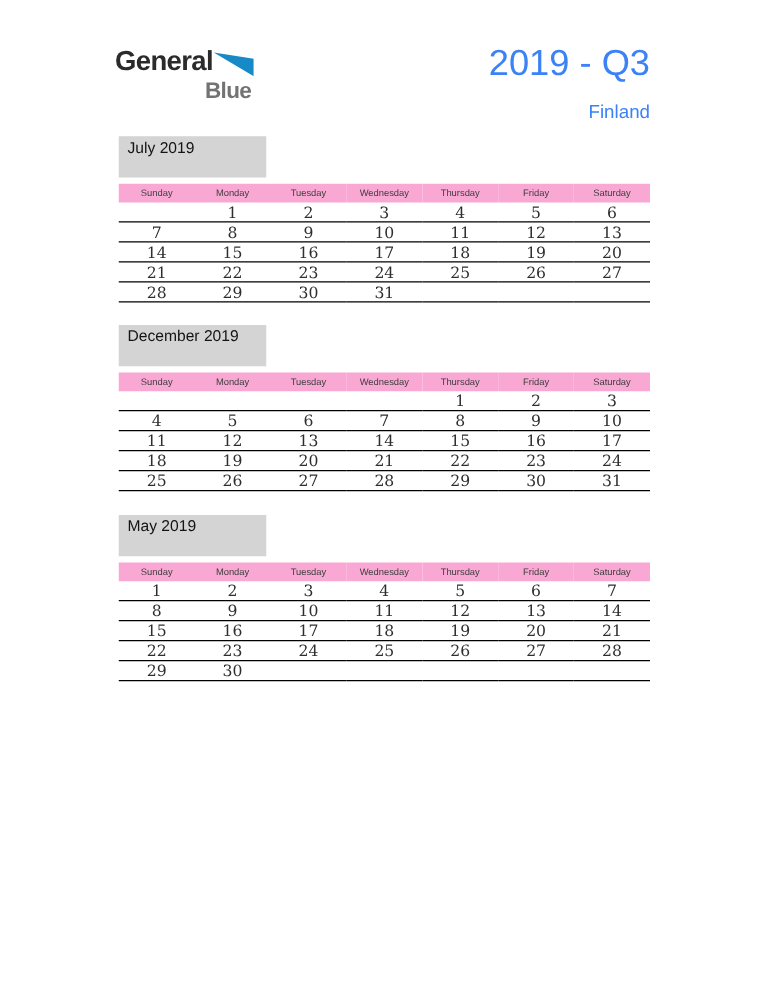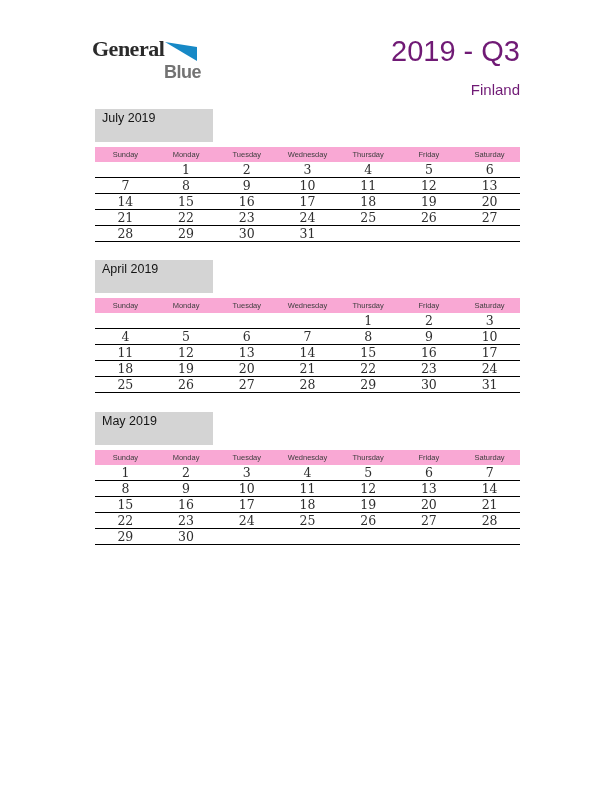--- a/index.html
+++ b/index.html
@@ -9,31 +9,31 @@
     background: #ffffff;
     font-family: "Liberation Sans", sans-serif;
     overflow: hidden;
   }
 
   
   .logo { position: absolute; left: 92px; top: 38px; width: 116px; }
   .logo-line1 {
     display: flex; align-items: flex-start;
     font-size: 22px; line-height: 22px; font-weight: 600;
-    color: #2b2b2b; letter-spacing: -0.5px; font-family: Liberation Serif, serif;
+    color: #2b2b2b; letter-spacing: -0.5px;
   }
   .logo-triangle { margin-left: 1px; margin-top: 3px; }
   .logo-line2 {
     font-size: 18px; line-height: 19px; font-weight: 600;
     color: #737373; text-align: right; padding-right: 7px;
     margin-top: -2px; letter-spacing: -0.5px;
   }
 
   
-  .title-block { position: absolute; right: 92px; top: 36px; text-align: right; color: #701a75; }
+  .title-block { position: absolute; right: 92px; top: 36px; text-align: right; color: #3b82f6; }
   .main-title { font-size: 29px; line-height: 31px; font-weight: 400; }
   .subtitle   { font-size: 15px; line-height: 18px; margin-top: 14px; }
 
   
   .month { position: absolute; left: 95px; width: 425px; }
   #month-0 { top: 109px; }
   #month-1 { top: 260px; }
   #month-2 { top: 412px; }
 
   .month-title {
@@ -137,21 +137,21 @@
           <td>31</td>
           <td></td>
           <td></td>
           <td></td>
         </tr>
       </tbody>
   </table>
 </div>
 
 <div class="month" id="month-1">
-  <div class="month-title">April 2019</div>
+  <div class="month-title">December 2019</div>
   <table class="calendar">
     <thead>
         <tr>
           <th>Sunday</th>
           <th>Monday</th>
           <th>Tuesday</th>
           <th>Wednesday</th>
           <th>Thursday</th>
           <th>Friday</th>
           <th>Saturday</th>

